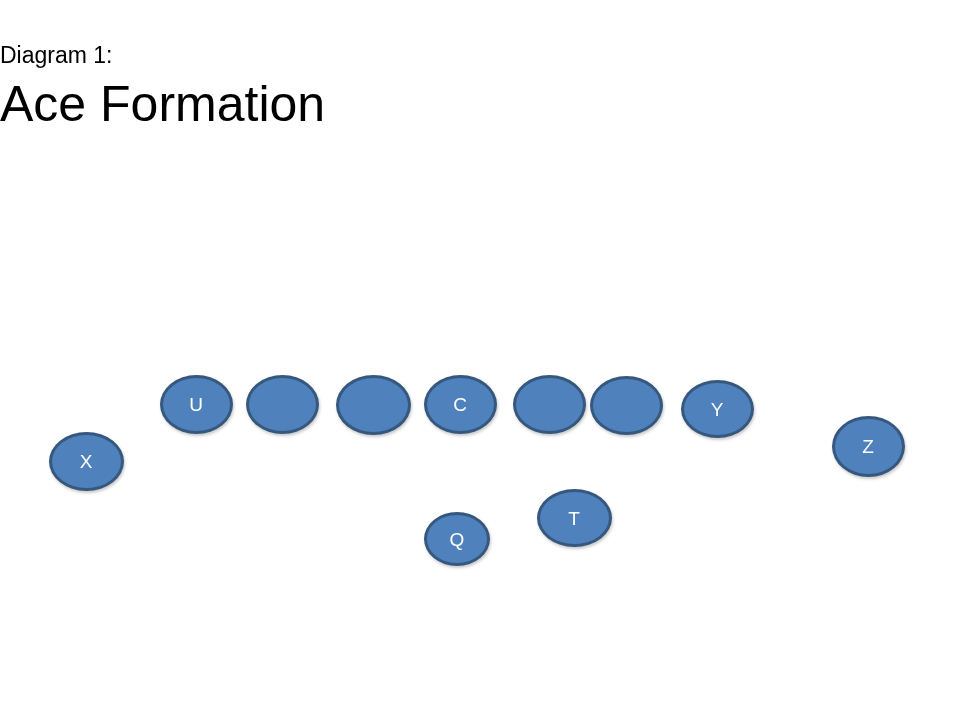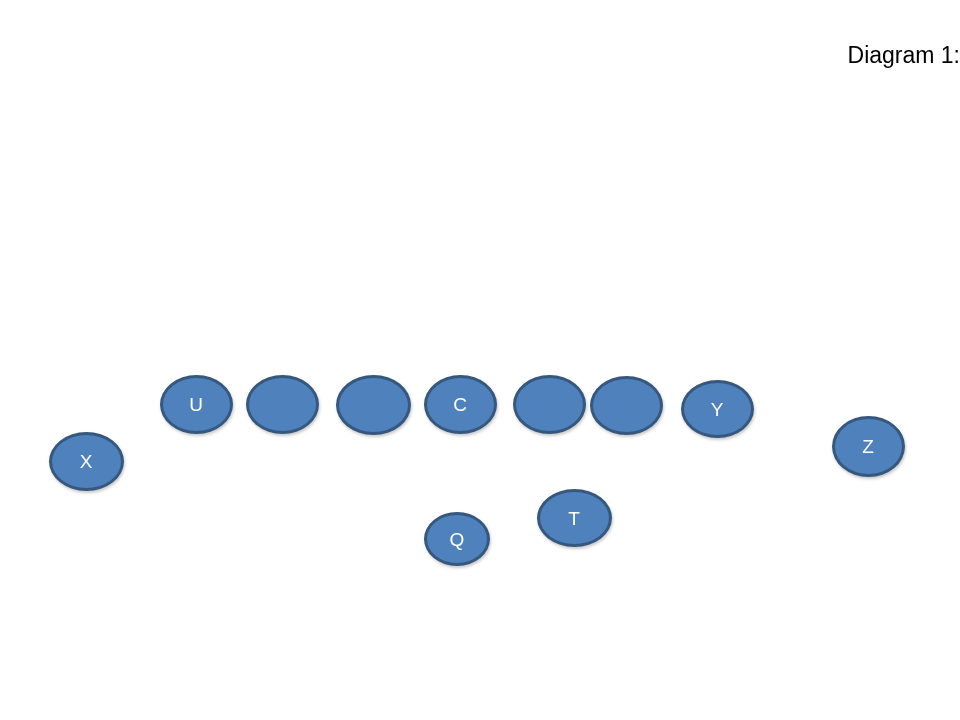--- a/index.html
+++ b/index.html
@@ -13,21 +13,21 @@
     height: 720px;
     background: var(--background, #ffffff);
     overflow: hidden;
     font-family: "Liberation Sans", "DejaVu Sans", sans-serif;
   }
   .title-block {
     position: absolute;
     top: 42px;
     left: 0;
     width: 100%;
-    text-align: right;
+    text-align: left;
     color: var(--title-text, #000000);
   }
   .title-kicker {
     font-size: 23px;
     line-height: 1.2;
     font-weight: 400;
   }
   .title-heading {
     margin-top: 9px;
     font-size: 50px;
@@ -58,20 +58,21 @@
     line-height: 1;
     font-weight: 400;
   }
 </style>
 </head>
 <body>
 
 <div class="slide">
   <div class="title-block">
     <div class="title-kicker">Diagram 1:</div>
+    <div class="title-heading">Ace Formation</div>
   </div>
   <div class="formation-canvas">
       <div class="player" style="left: 159.5px; top: 374.5px; width: 73px; height: 59px;">
         <span class="player-label">U</span>
       </div>
       <div class="player" style="left: 245.5px; top: 374.5px; width: 73px; height: 59px;">
         <span class="player-label"></span>
       </div>
       <div class="player" style="left: 335.5px; top: 375px; width: 75px; height: 60px;">
         <span class="player-label"></span>

